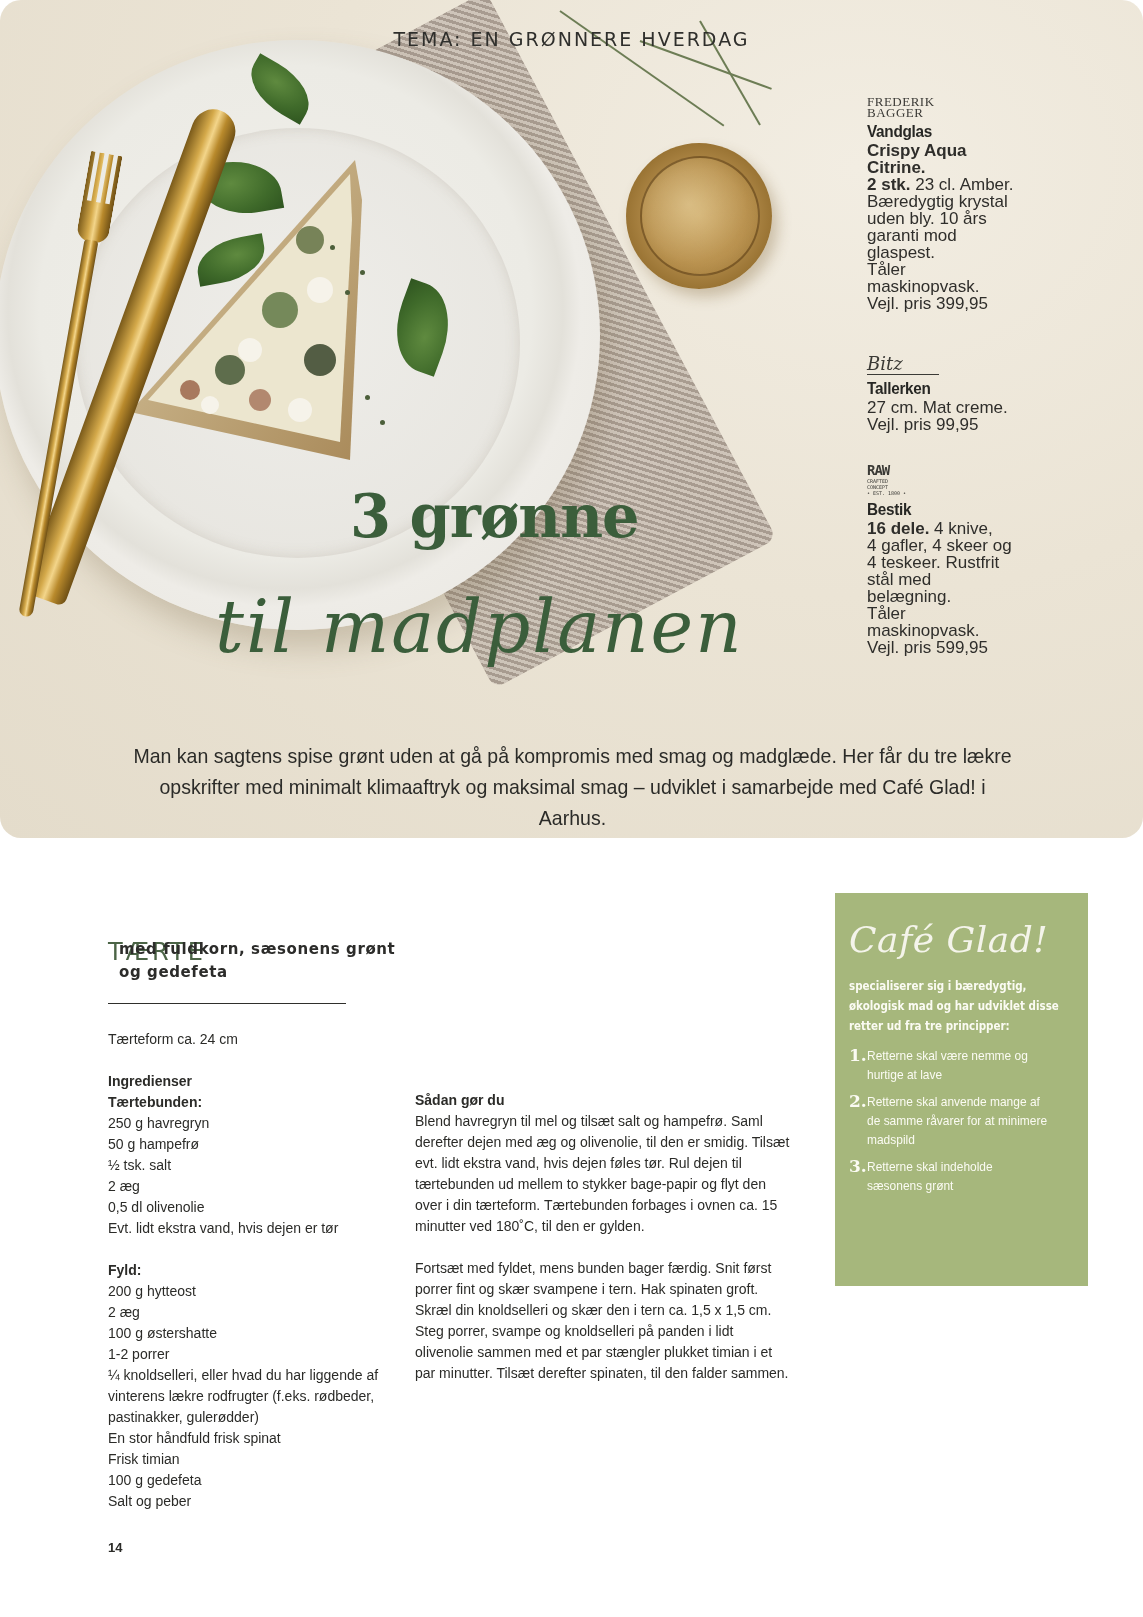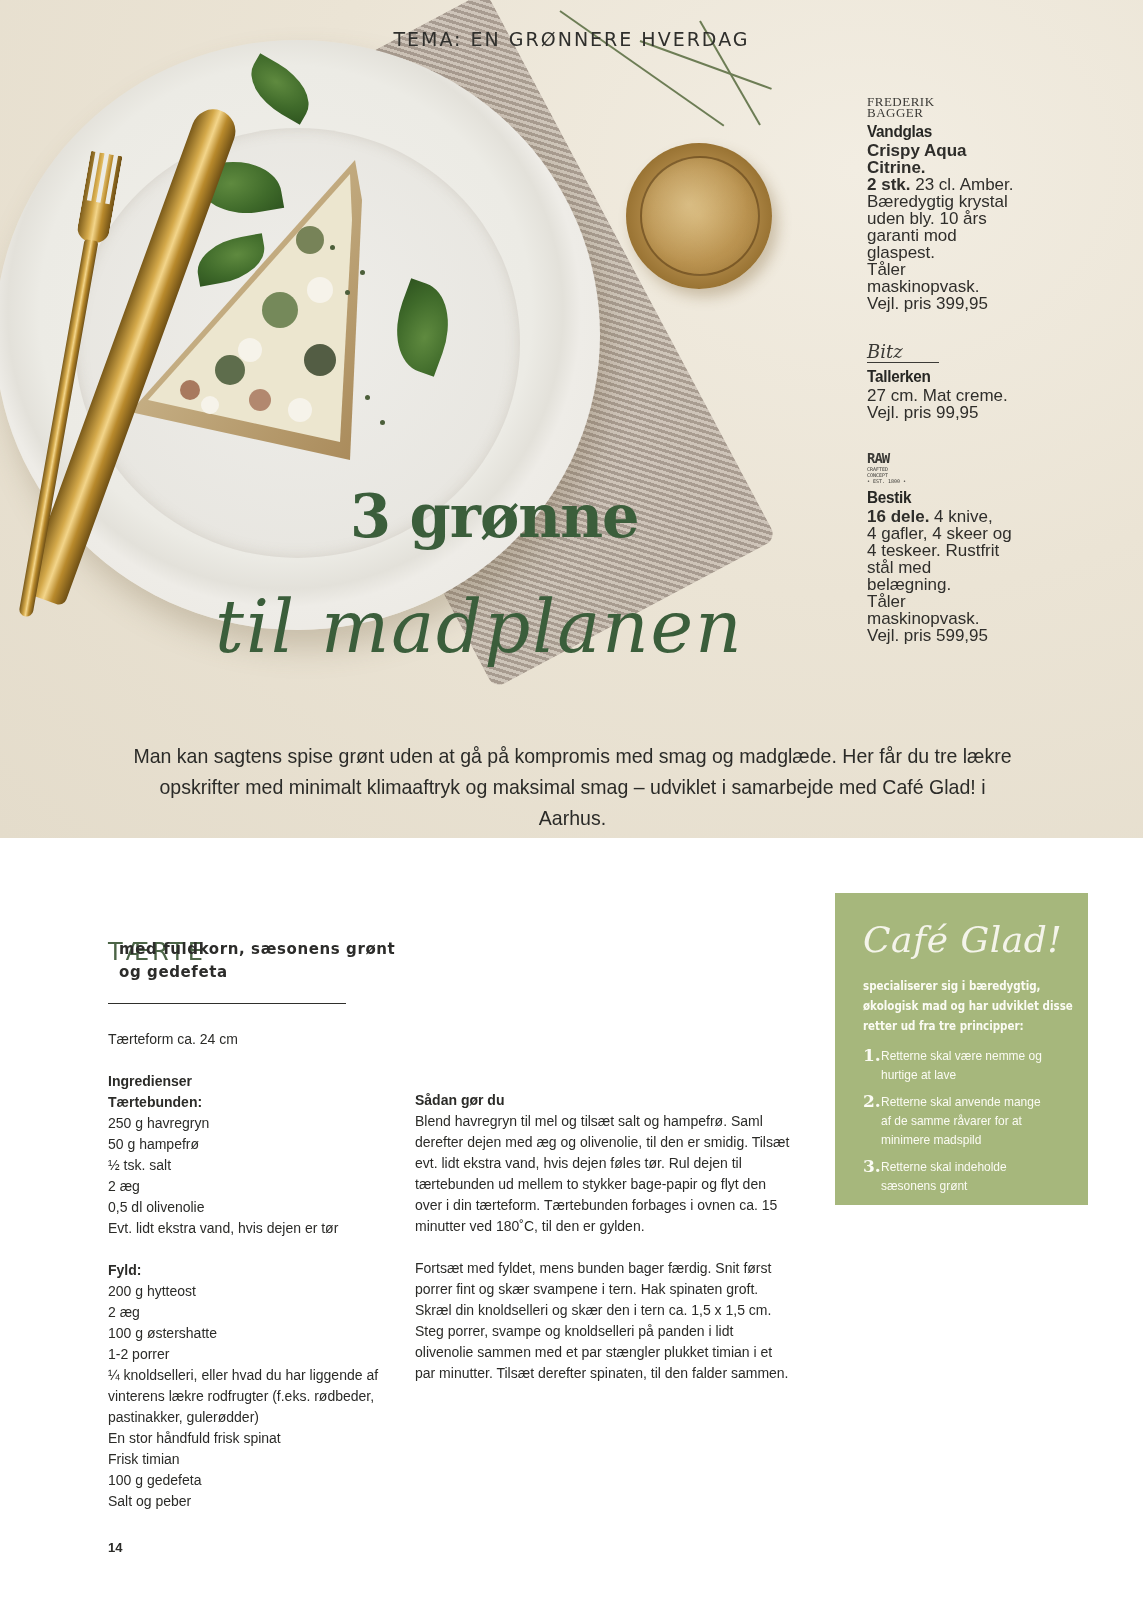--- a/index.html
+++ b/index.html
@@ -5,20 +5,21 @@
   * { box-sizing: border-box; margin: 0; padding: 0; }
   html, body { width: 1143px; height: 1617px; background: #ffffff; overflow: hidden; }
   body { position: relative; font-family: "Liberation Sans", "DejaVu Sans", sans-serif; color: #2a2a28; }
 
   
   .hero {
     position: absolute; left: 0; top: 0; width: 1143px; height: 838px;
     background:
       radial-gradient(ellipse at 75% 20%, #f2ede2 0%, #ebe4d5 45%, #e4dccb 100%);
     overflow: hidden;
+    border-radius: 21px;
   }
   .napkin {
     position: absolute; left: 330px; top: 30px; width: 320px; height: 620px;
     transform: rotate(-28deg);
     background:
       repeating-linear-gradient(45deg, #9c8f84 0 3px, #c9bfb4 3px 6px),
       #b3a79b;
     border-radius: 12px; opacity: 0.85;
   }
   .plate {
@@ -116,22 +117,22 @@
 
   .col-left { position: absolute; left: 108px; top: 1029px; width: 290px; font-size: 14px; line-height: 21px; color: #2b2b28; }
   .col-mid { position: absolute; left: 415px; top: 1090px; width: 375px; font-size: 14px; line-height: 21px; color: #2b2b28; }
   .para-gap { height: 21px; }
   .bold { font-weight: bold; }
 
   .page-no { position: absolute; left: 108px; top: 1540px; font-size: 13px; font-weight: bold; color: #2b2b28; }
 
   
   .cafe-box {
-    position: absolute; left: 835px; top: 893px; width: 253px; height: 312px; background: #a6b77c;
-    padding: 26px 20px 0 28px; color: #ffffff;
+    position: absolute; left: 835px; top: 893px; width: 253px; height: 393px; background: #a6b77c;
+    padding: 26px 20px 0 14px; color: #ffffff;
   }
   .cafe-title {
     font-family: "DejaVu Serif", serif; font-style: italic; font-size: 36px; color: #f4f4ea; font-weight: normal;
     margin-bottom: 16px; letter-spacing: 0.5px;
   }
   .cafe-intro { font-family: "DejaVu Sans", sans-serif; font-weight: bold; font-size: 12px; line-height: 20px; color: #fbfbf3;
     transform: scaleX(0.86); transform-origin: left; width: 245px; }
   .cafe-list { margin-top: 10px; }
   .cafe-item { display: flex; margin-bottom: 8px; }
   .cafe-num { font-family: "DejaVu Serif", serif; font-weight: bold; font-size: 17px; color: #fbfbf3; width: 18px; flex: none; line-height: 19px; }
@@ -207,21 +208,21 @@
         <div><b>Crispy Aqua Citrine.</b><span></span></div>
         <div><b>2 stk.</b><span> 23 cl. Amber.</span></div>
         <div><span>Bæredygtig krystal</span></div>
         <div><span>uden bly. 10 års</span></div>
         <div><span>garanti mod glaspest.</span></div>
         <div><span>Tåler maskinopvask.</span></div>
         <div><span>Vejl. pris 399,95</span></div>
       </div>
     </div>
 
-    <div class="product" style="margin-top:30px;">
+    <div class="product" style="margin-top:42px;">
       <div class="brand-bitz">Bitz</div>
       <div class="prod-name">Tallerken</div>
       <div class="prod-text">
         <div><span>27 cm. Mat creme.</span></div>
         <div><span>Vejl. pris 99,95</span></div>
       </div>
     </div>
 
     <div class="product" style="margin-top:30px;">
       <div class="brand-raw">

